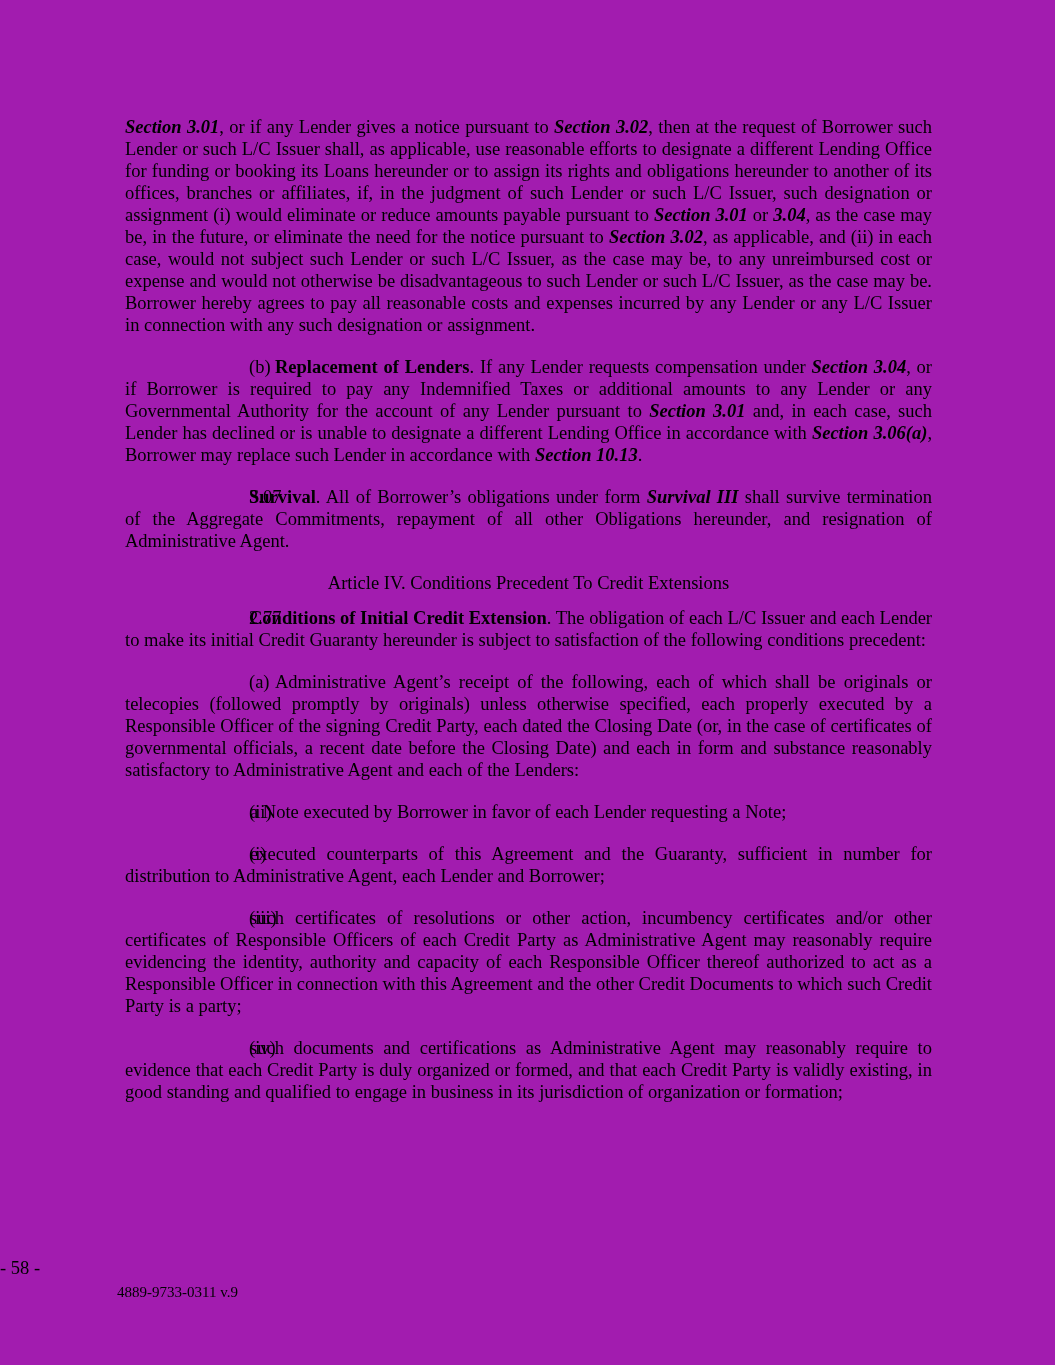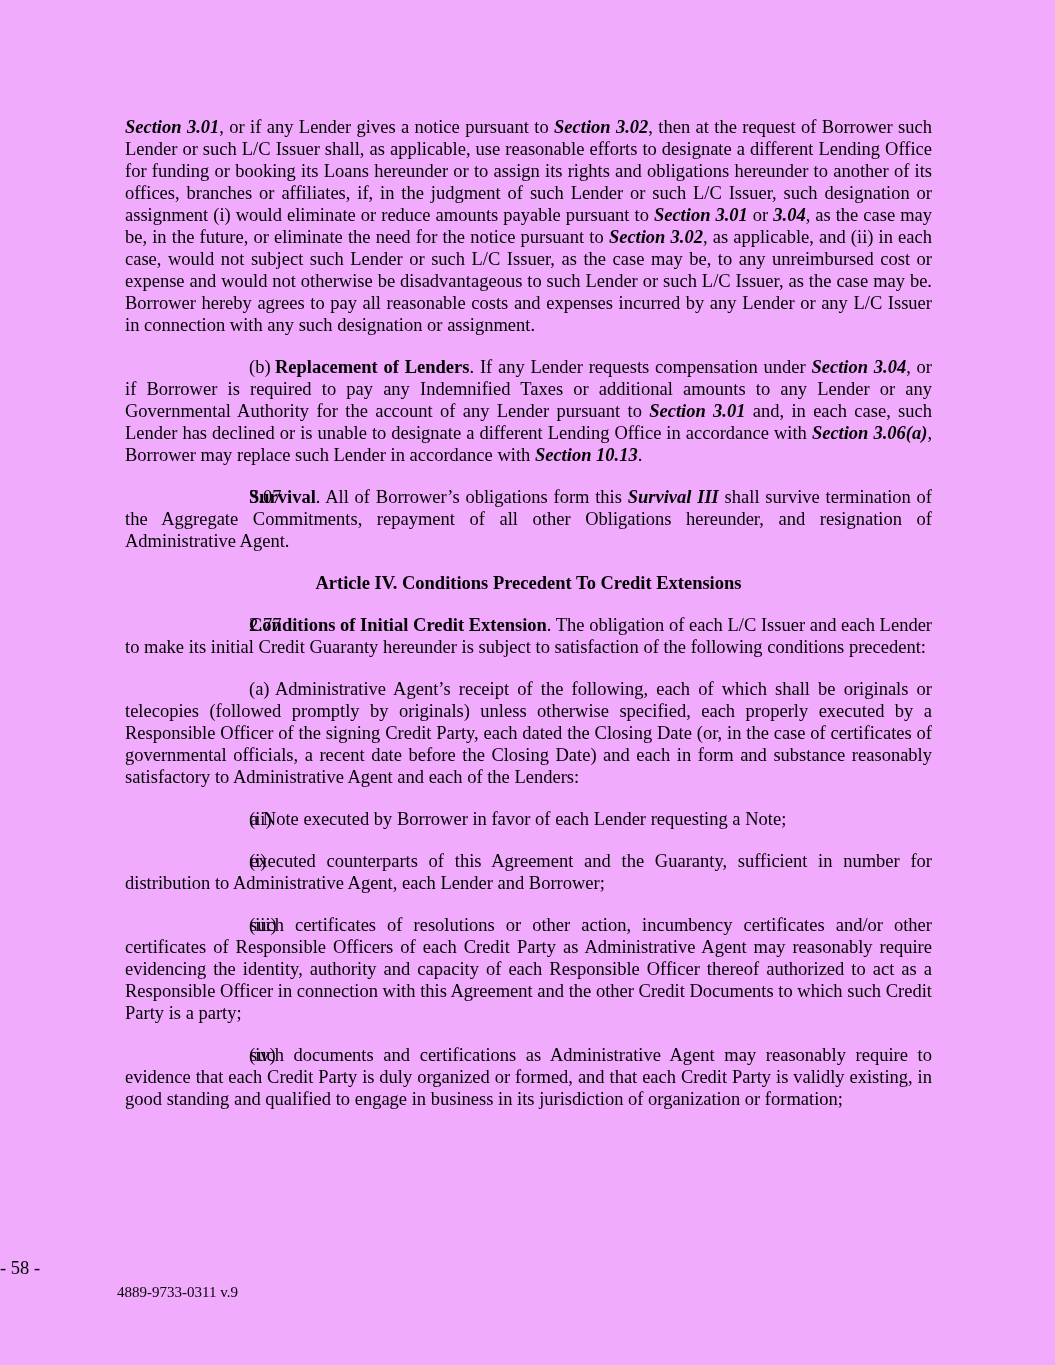--- a/index.html
+++ b/index.html
@@ -1,27 +1,27 @@
 <!DOCTYPE html>
 <html><head>
 <meta charset="utf-8">
 <style>
   html,body { margin:0; padding:0; background:#ffffff; }
   .page {
-    position:relative; width:1055px; height:1365px; background:#f0abfc;
+    position:relative; width:1055px; height:1365px; background:#a21caf;
     font-family:"Liberation Serif", serif; font-size:18.5px; line-height:22px;
     color:#000000; overflow:hidden;
   }
   .content { position:absolute; left:125px; top:116px; width:807px; }
   .content p { margin:0 0 20px 0; text-align:justify; }
   .lvl1 { margin-left:60px; }
   .lvl2 { margin-left:123px; }
   .fi { text-indent:62px; }
   .heading {
-    margin:0 0 20px 0; text-align:center; font-weight:bold; font-size:18.5px;
+    margin:0 0 13px 0; text-align:center; font-weight:normal; font-size:18.5px;
   }
   .b  { font-weight:bold; }
   .bi { font-weight:bold; font-style:italic; }
   .label { display:inline-block; }
   .lw62 .label { width:62px; }
   .lw88 .label { width:88px; }
   .lw63 .label { width:63px; }
   .footer-page {
     position:absolute; left:0; top:1257px; width:100%; text-align:left;
   }
@@ -32,21 +32,21 @@
 </head>
 <body>
 
 <div class="page">
   <div class="content">
 
     <p class="lvl1"><span class="bi">Section 3.01</span><span>, or if any Lender gives a notice pursuant to </span><span class="bi">Section 3.02</span><span>, then at the request of Borrower such Lender or such L/C Issuer shall, as applicable, use reasonable efforts to designate a different Lending Office for funding or booking its Loans hereunder or to assign its rights and obligations hereunder to another of its offices, branches or affiliates, if, in the judgment of such Lender or such L/C Issuer, such designation or assignment (i) would eliminate or reduce amounts payable pursuant to </span><span class="bi">Section 3.01</span><span> or </span><span class="bi">3.04</span><span>, as the case may be, in the future, or eliminate the need for the notice pursuant to </span><span class="bi">Section 3.02</span><span>, as applicable, and (ii) in each case, would not subject such Lender or such L/C Issuer, as the case may be, to any unreimbursed cost or expense and would not otherwise be disadvantageous to such Lender or such L/C Issuer, as the case may be. Borrower hereby agrees to pay all reasonable costs and expenses incurred by any Lender or any L/C Issuer in connection with any such designation or assignment.</span></p>
 
     <p class="lvl1 fi lw88"><span class="label">(b)</span><span class="b">Replacement of Lenders</span><span>. If any Lender requests compensation under </span><span class="bi">Section 3.04</span><span>, or if Borrower is required to pay any Indemnified Taxes or additional amounts to any Lender or any Governmental Authority for the account of any Lender pursuant to </span><span class="bi">Section 3.01</span><span> and, in each case, such Lender has declined or is unable to designate a different Lending Office in accordance with </span><span class="bi">Section 3.06(a)</span><span>, Borrower may replace such Lender in accordance with </span><span class="bi">Section 10.13</span><span>.</span></p>
 
-    <p class="fi lw62"><span class="label">3.07</span><span class="b">Survival</span><span>. All of Borrower’s obligations form this </span><span class="bi">Survival III</span><span> shall survive termination of the Aggregate Commitments, repayment of all other Obligations hereunder, and resignation of Administrative Agent.</span></p>
+    <p class="fi lw62"><span class="label">3.07</span><span class="b">Survival</span><span>. All of Borrower’s obligations under form </span><span class="bi">Survival III</span><span> shall survive termination of the Aggregate Commitments, repayment of all other Obligations hereunder, and resignation of Administrative Agent.</span></p>
 
     <div class="heading">Article IV. Conditions Precedent To Credit Extensions</div>
 
     <p class="fi lw62"><span class="label">2.77</span><span class="b">Conditions of Initial Credit Extension</span><span>. The obligation of each L/C Issuer and each Lender to make its initial Credit Guaranty hereunder is subject to satisfaction of the following conditions precedent:</span></p>
 
     <p class="lvl1 fi lw88"><span class="label">(a)</span><span>Administrative Agent’s receipt of the following, each of which shall be originals or telecopies (followed promptly by originals) unless otherwise specified, each properly executed by a Responsible Officer of the signing Credit Party, each dated the Closing Date (or, in the case of certificates of governmental officials, a recent date before the Closing Date) and each in form and substance reasonably satisfactory to Administrative Agent and each of the Lenders:</span></p>
 
     <p class="lvl2 fi lw63"><span class="label">(ii)</span><span>a Note executed by Borrower in favor of each Lender requesting a Note;</span></p>
 
     <p class="lvl2 fi lw63"><span class="label">(i)</span><span>executed counterparts of this Agreement and the Guaranty, sufficient in number for distribution to Administrative Agent, each Lender and Borrower;</span></p>

